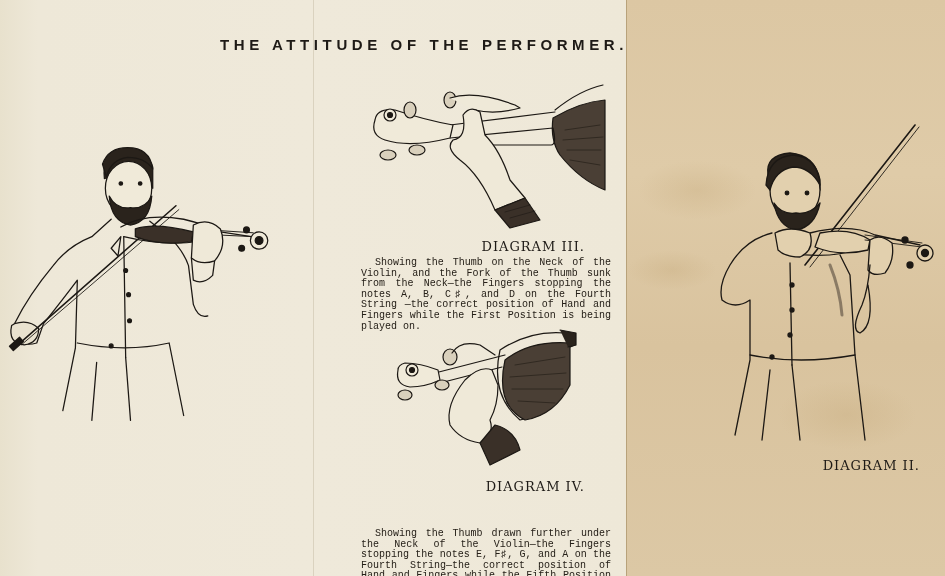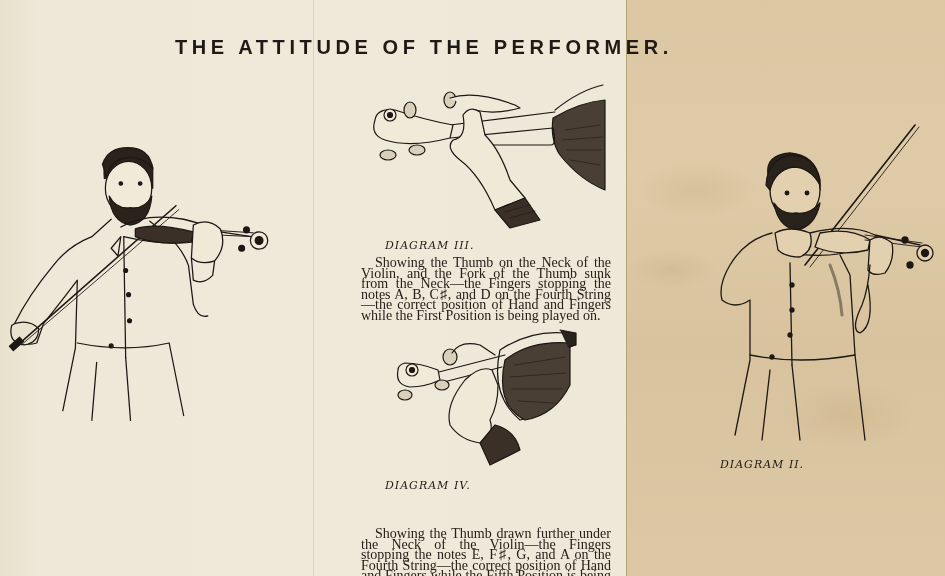--- a/index.html
+++ b/index.html
@@ -22,30 +22,30 @@
       background: linear-gradient(180deg, #dcc7a3 0%, #dfcba8 30%, #d9c39e 60%, #dcc8a5 100%);
       border-left: 1px solid #b8a27a;
     }
     .stain {
       position: absolute; border-radius: 50%;
       background: radial-gradient(ellipse, rgba(190,160,110,0.25), rgba(190,160,110,0) 70%);
     }
     .title {
       position: absolute; left: 0; top: 36px; width: 788px; text-align: center;
       font-family: "Liberation Sans", sans-serif; font-weight: bold;
-      font-size: 20px; letter-spacing: 4.6px; color: #1e1a16;
+      font-size: 15px; letter-spacing: 4.6px; color: #1e1a16;
       padding-left: 60px; box-sizing: border-box;
     }
     .diagram-heading {
       position: absolute; font-family: "DejaVu Serif", serif;
-      font-size: 11px; letter-spacing: 1px; color: #1e1a16; text-align: left; font-style: italic;
+      font-size: 13px; letter-spacing: 1px; color: #1e1a16; text-align: right;
     }
     .caption {
-      position: absolute; font-family: Liberation Serif, serif;
-      font-size: 14px; line-height: 10.6px; color: #262019;
+      position: absolute; font-family: Liberation Mono, monospace;
+      font-size: 10px; line-height: 10.6px; color: #262019;
       text-align: justify; text-align-last: left;
     }
     .caption.indent { text-indent: 14px; }
     svg { position: absolute; overflow: visible; }
     .ink { stroke: #1c1814; fill: none; stroke-linecap: round; stroke-linejoin: round; }
   </style>
 </head>
 <body>
 
 <div class="page">

